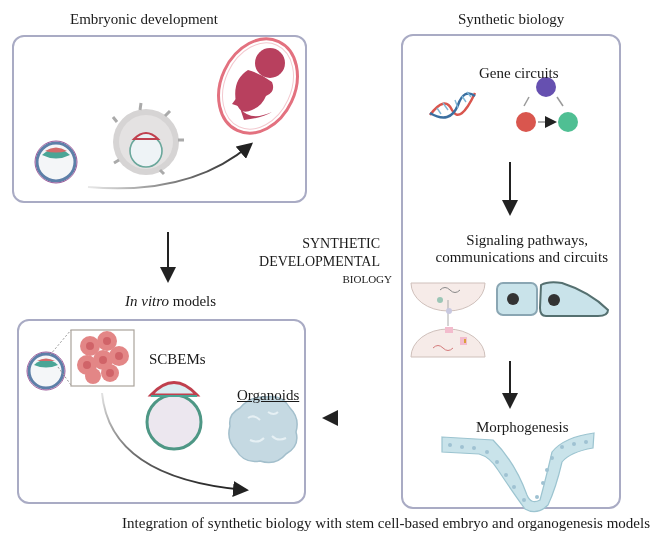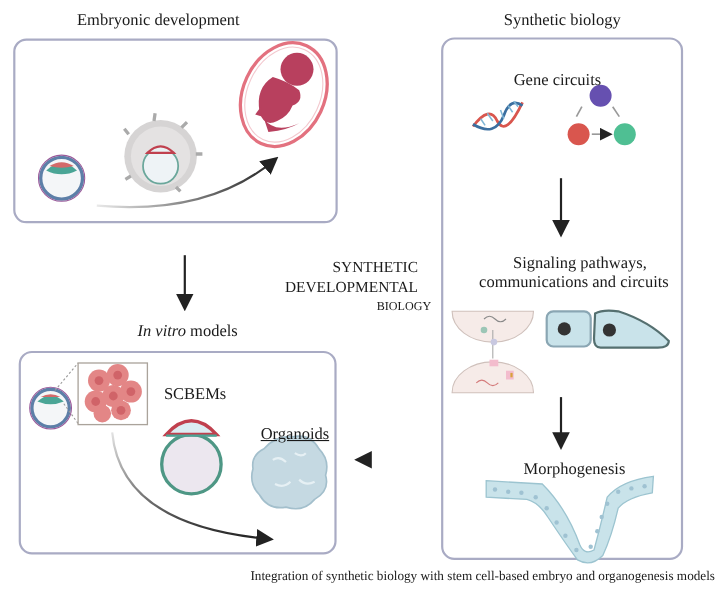--- a/index.html
+++ b/index.html
@@ -158,29 +158,29 @@
   </g>
 
   <g>
     <path d="M240,408 Q250,396 266,397 Q282,394 290,408 Q300,418 296,432 Q300,446 286,454 Q276,466 260,461 Q244,464 236,450 Q226,440 230,426 Q228,414 240,408 z" fill="#c5d9e2" stroke="#a3bfcc" stroke-width="1.5"></path>
     <path d="M248,418 q6,-4 12,2 M268,412 q6,4 10,0 M250,440 q8,4 14,-2 M272,436 q6,6 14,2" fill="none" stroke="#e6f0f4" stroke-width="2"></path>
   </g>
 
   <path d="M102,393 Q110,478 245,490" fill="none" stroke="url(#fadeArc2)" stroke-width="2" marker-end="url(#ah)"></path>
 </svg>
 
-<div class="txt" style="left:467px;top:65px;">Gene circuits</div>
+<div class="txt" style="left:479px;top:65px;">Gene circuits</div>
 <div class="txt center" style="left:412px;top:232px;width:176px;">Signaling pathways,</div>
 <div class="txt center" style="left:414px;top:249px;width:194px;">communications and circuits</div>
 <div class="txt" style="left:476px;top:419px;">Morphogenesis</div>
 
 <div class="txt center" style="left:240px;top:235px;width:140px;font-size:14px;">SYNTHETIC</div>
 <div class="txt center" style="left:240px;top:253px;width:140px;font-size:14px;">DEVELOPMENTAL</div>
 <div class="txt center" style="left:252px;top:271px;width:140px;font-size:11px;">BIOLOGY</div>
 
 <div class="txt" style="left:125px;top:293px;">
   <span class="italic">In vitro</span><span> models</span>
 </div>
 
 <div class="txt" style="left:149px;top:351px;">SCBEMs</div>
 <div class="txt" style="left:237px;top:387px;text-decoration:underline;">Organoids</div>
 
-<div class="txt center" style="left:0;top:515px;width:650px;font-size:12px;">Integration of synthetic biology with stem cell-based embryo and organogenesis models</div>
+<div class="txt center" style="left:0;top:515px;width:650px;font-size:15px;">Integration of synthetic biology with stem cell-based embryo and organogenesis models</div>
 
 </body></html>

